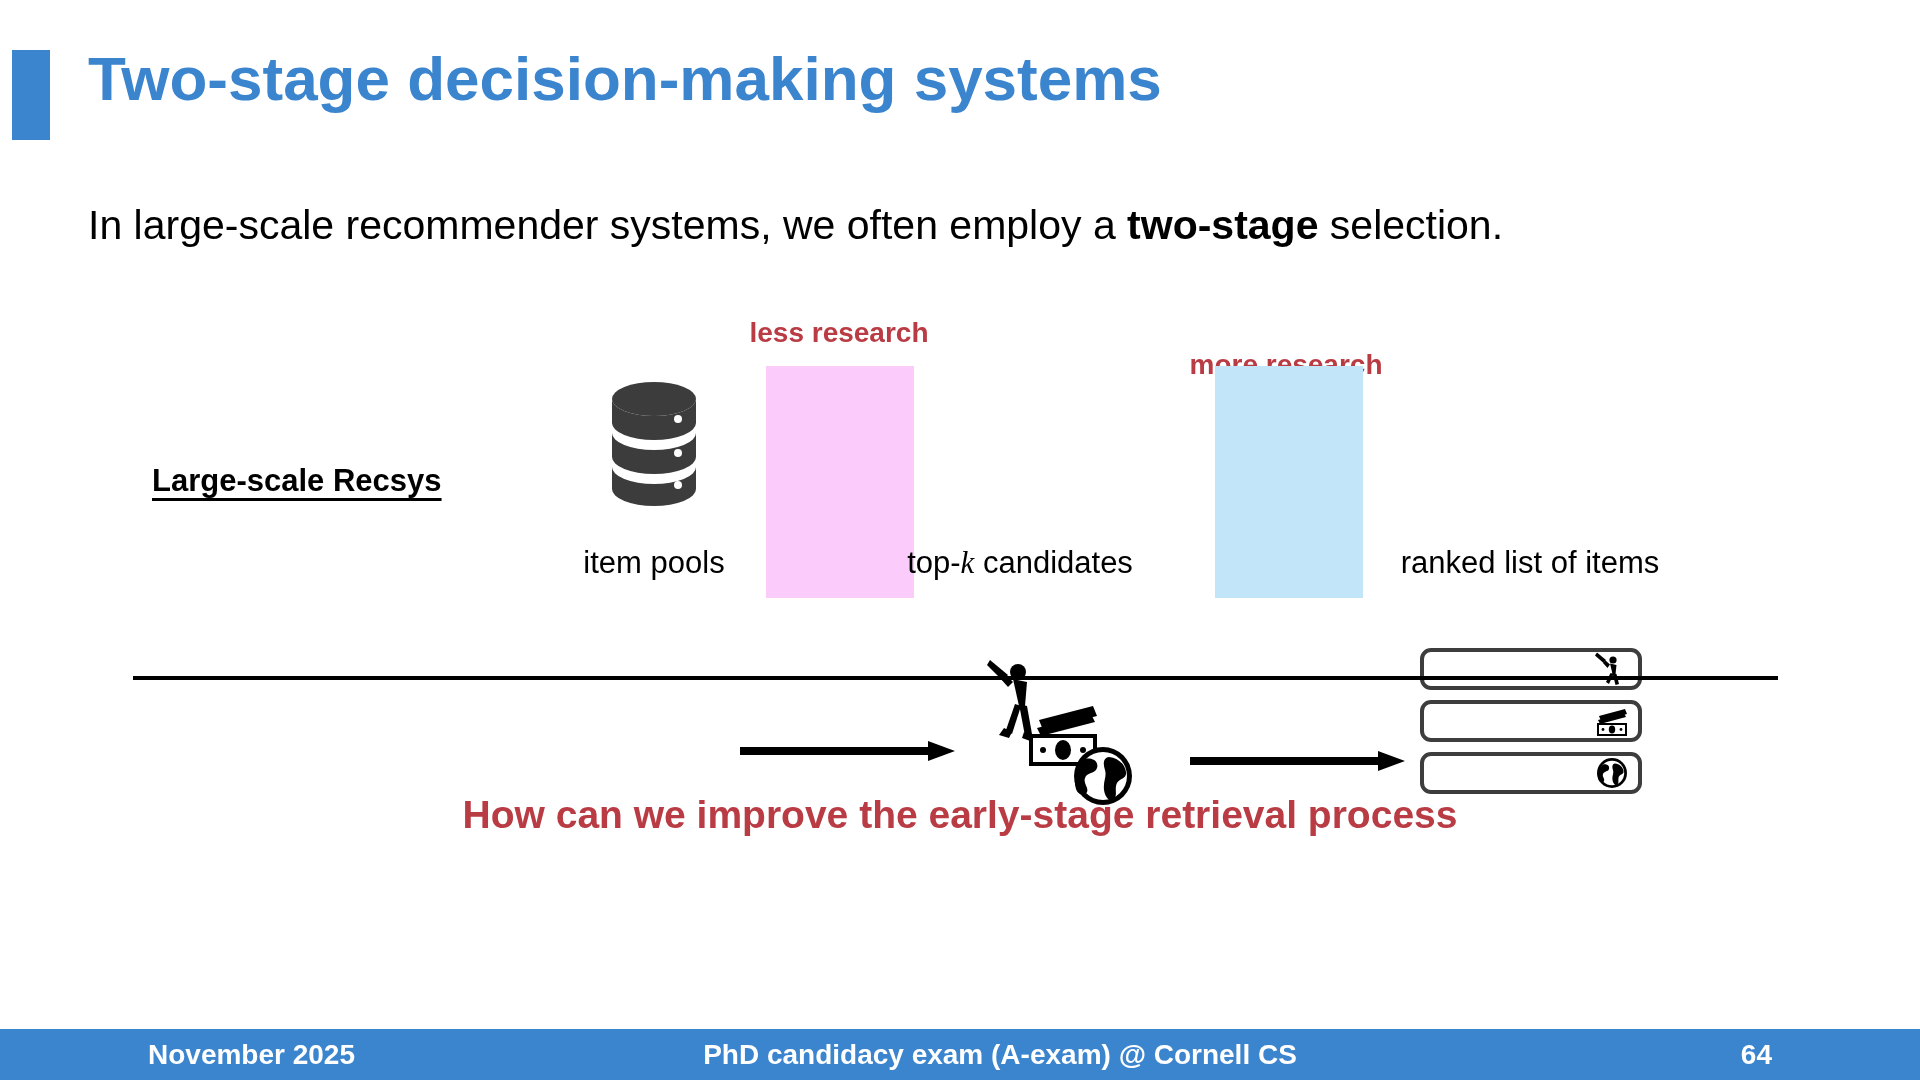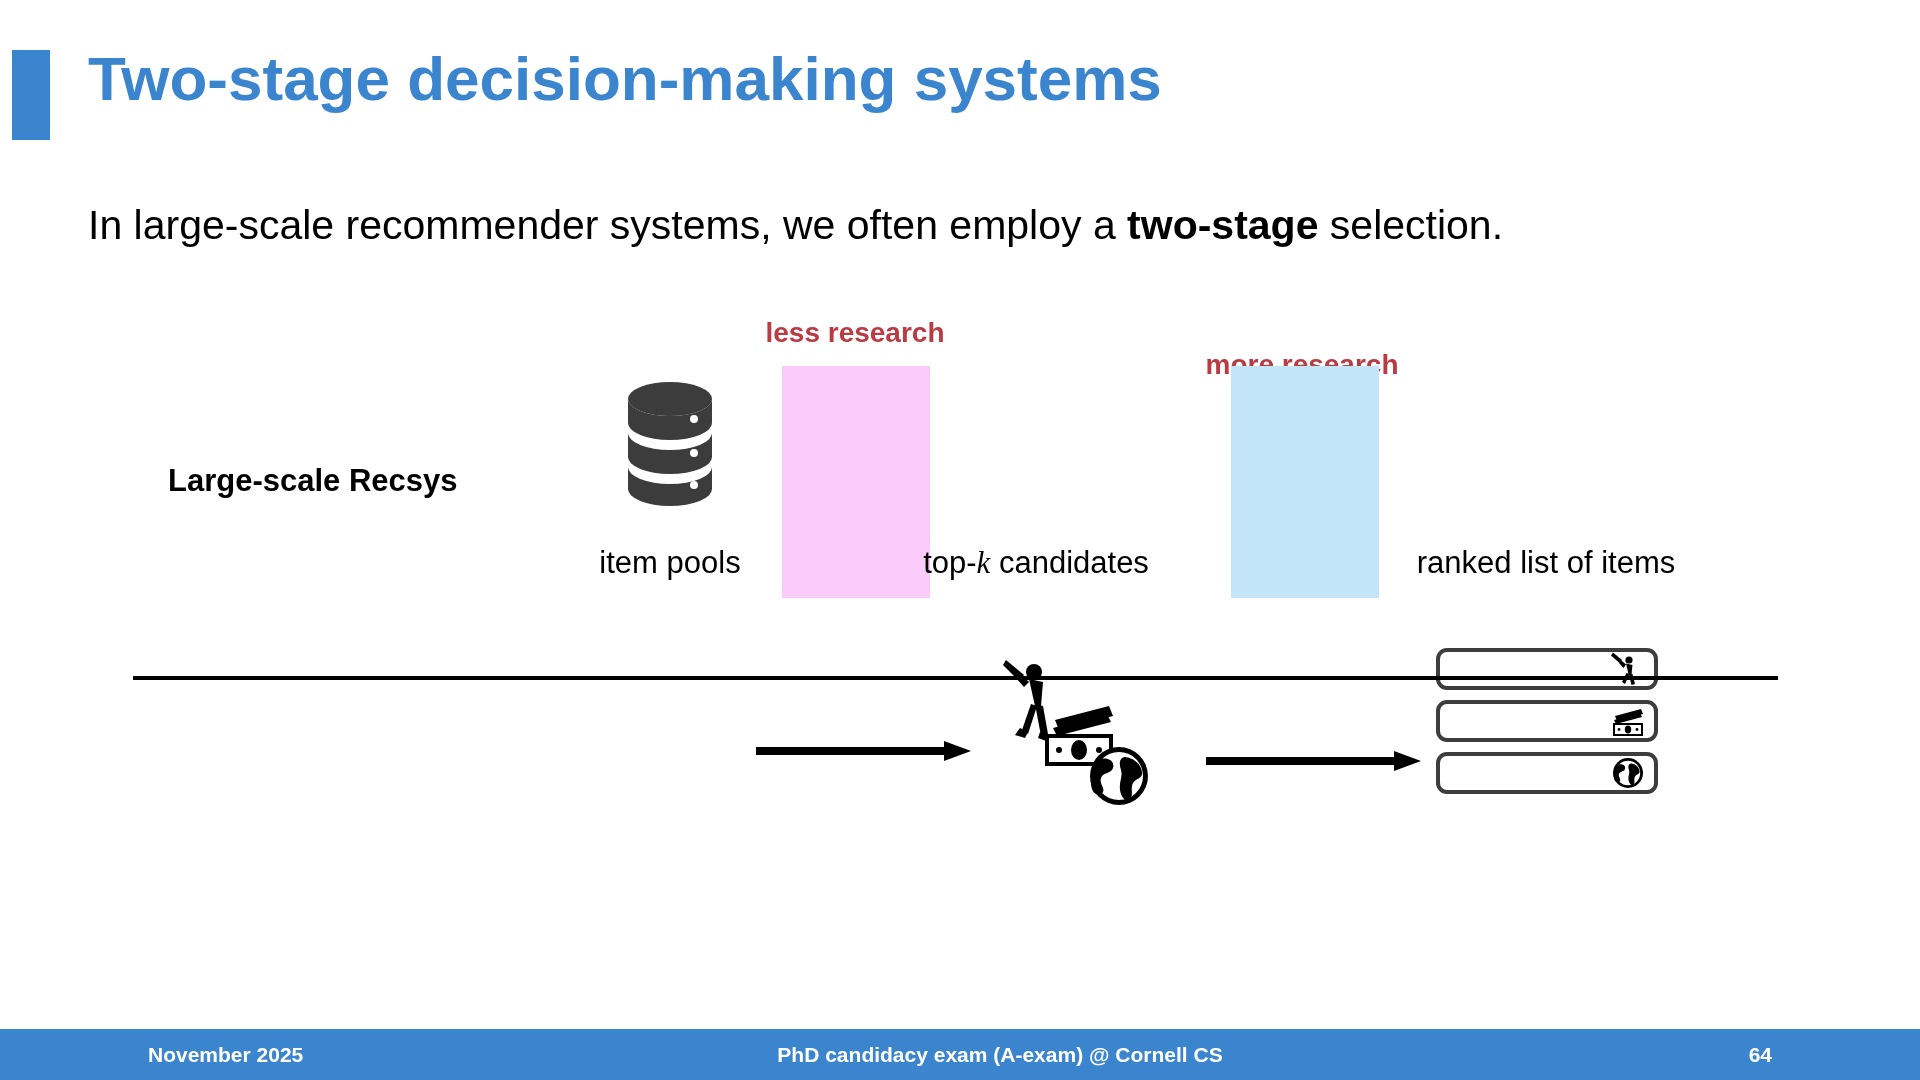--- a/index.html
+++ b/index.html
@@ -45,21 +45,21 @@
     font-size: 41px;
     line-height: 1.25;
     color: #000;
     white-space: nowrap;
   }
   .lead-text b { font-weight: 700; }
 
   
   .diagram {
     position: absolute;
-    left: 16px;
+    left: 0;
     top: 290px;
     width: 1564px;
     height: 320px;
   }
 
   .stage-label {
     position: absolute;
     font-size: 28px;
     font-weight: 700;
     color: #b93c45;
@@ -78,20 +78,21 @@
   .band-pink { left: 766px; background: #fbccfb; }
   .band-blue { left: 1215px; background: #c2e5f9; }
 
   .recsys-row-label {
     position: absolute;
     left: 152px;
     top: 173px;
     font-size: 31px;
     font-weight: 700;
     color: #000;
+    text-decoration: underline;
     text-underline-offset: 7px;
     white-space: nowrap;
   }
 
   .db-icon {
     position: absolute;
     left: 608px;
     top: 87px;
     width: 92px;
     height: 130px;
@@ -184,21 +185,21 @@
     top: 1029px;
     width: 1920px;
     height: 51px;
     background: #3b84ce;
   }
   .footer-text {
     position: absolute;
     top: 0;
     height: 51px;
     line-height: 51px;
-    font-size: 21px;
+    font-size: 28px;
     font-weight: 700;
     color: #ffffff;
     white-space: nowrap;
   }
   .footer-left   { left: 148px; }
   .footer-center { left: 0; width: 1920px; text-align: center; padding-left: 40px; }
   .footer-right  { right: 148px; }
 </style>
 </head>
 <body>
@@ -327,19 +328,20 @@
   </div>
 
   <div class="caption cap-pools">item pools</div>
   <div class="caption cap-ranked">ranked list of items</div>
   <div class="caption cap-topk"><span>top-</span><span class="ital">k</span><span> candidates</span></div>
 </div>
 
 <div class="divider"></div>
 
 <div class="question">
+  <div>How can we improve the early-stage retrieval process</div>
 </div>
 
 <div class="footer">
   <div class="footer-text footer-left">November 2025</div>
   <div class="footer-text footer-center">PhD candidacy exam (A-exam) @ Cornell CS</div>
   <div class="footer-text footer-right">64</div>
 </div>
 
 </body></html>

